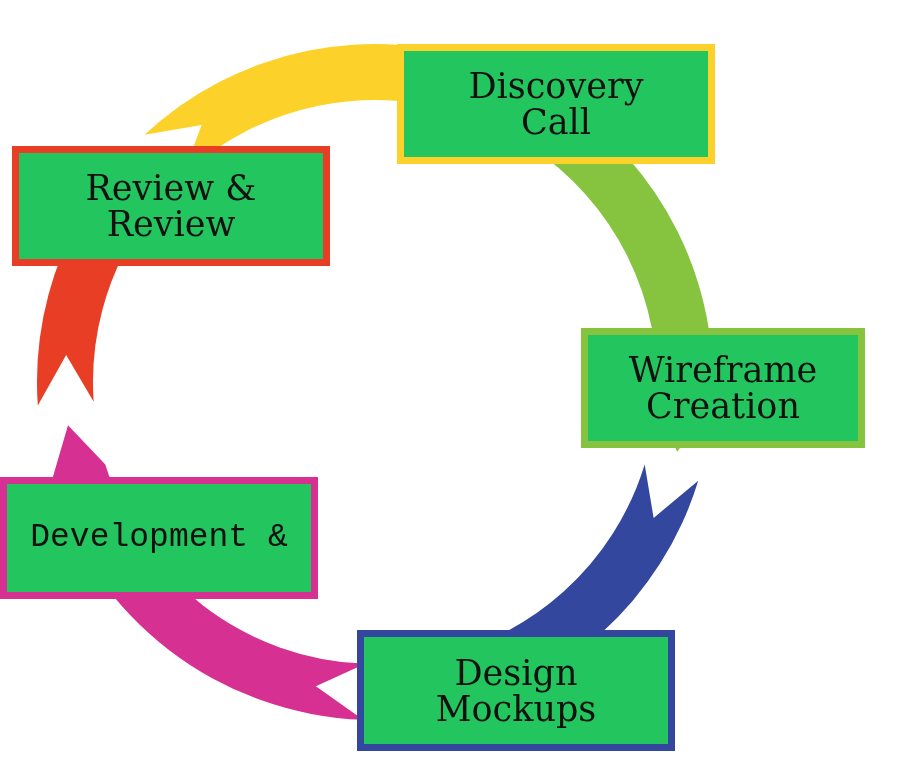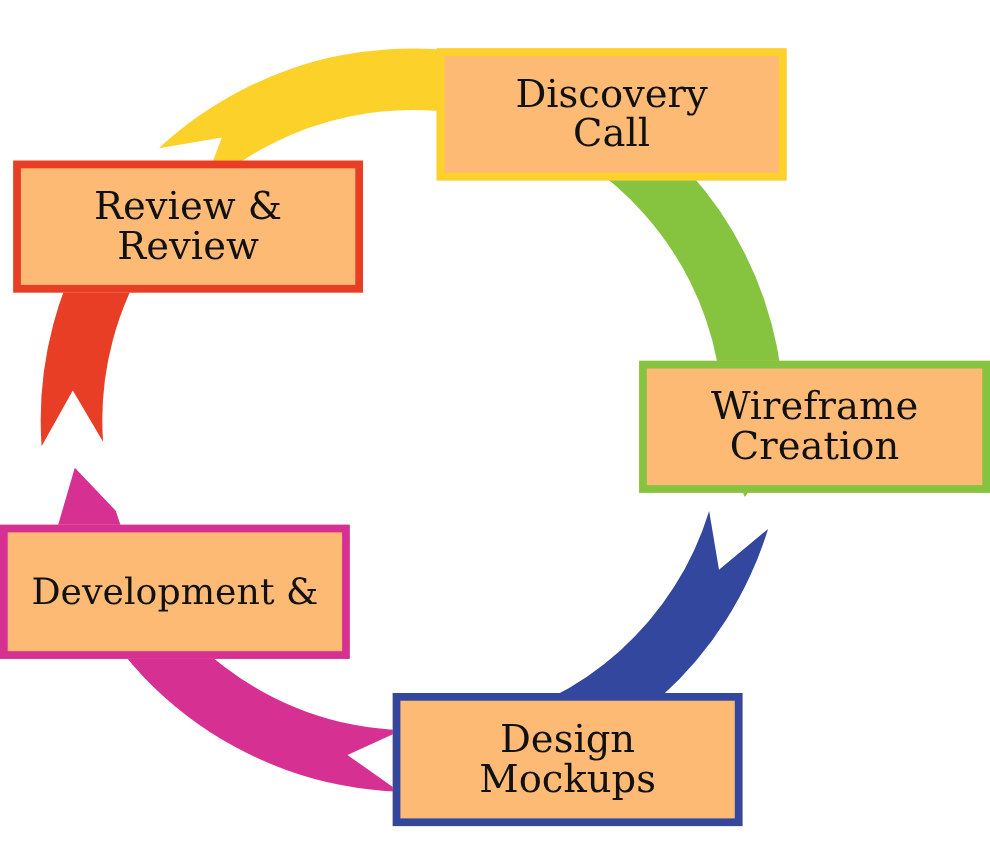--- a/index.html
+++ b/index.html
@@ -1,23 +1,23 @@
 <!DOCTYPE html>
 <html><head>
 <meta charset="utf-8">
 <style>
   html,body{margin:0;padding:0;background:#ffffff;}
   body{width:900px;height:771px;position:relative;overflow:hidden;font-family:"DejaVu Serif","Liberation Serif",serif;}
   #ring{position:absolute;left:0;top:0;}
-  .box{position:absolute;background:#fdba74;box-sizing:border-box;border-style:solid;border-width:7px;display:flex;flex-direction:column;align-items:center;justify-content:center;text-align:center;color:#111;font-size:35px;line-height:36px;}
+  .box{position:absolute;background:#22c55e;box-sizing:border-box;border-style:solid;border-width:7px;display:flex;flex-direction:column;align-items:center;justify-content:center;text-align:center;color:#111;font-size:35px;line-height:36px;}
   .box span{display:block;white-space:nowrap;}
   #box-0{left:397px;top:44px;width:318px;height:120px;}
-  #box-1{left:581px;top:328px;width:319px;height:120px;}
+  #box-1{left:581px;top:328px;width:284px;height:120px;}
   #box-2{left:357px;top:630px;width:318px;height:121px;}
-  #box-3{left:0px;top:477px;width:318px;height:122px;font-size:33px;}
+  #box-3{left:0px;top:477px;width:318px;height:122px;font-size:33px;font-family:Liberation Mono, monospace;}
   #box-4{left:0px;top:146px;width:318px;height:120px;}
 </style>
 </head>
 <body>
 
 <svg id="ring" width="900" height="771">
     <path d="M144.48455429887557,134.80244885272035 A338,338 0 0 1 490.60280844407606,64.38389417436298 L525.2909822763645,110.86789078678731 L471.44968041783864,117.00668093837385 A282,282 0 0 0 182.67646246237547,175.7582561433939 L201.65019992406852,124.99835250793706 Z" fill="#FCD12A"></path>
     <path d="M559.0879938350793,98.52934803444668 A338,338 0 0 1 712.1766489878205,405.5776881255143 L677.0547200834229,451.73482684659814 L656.3130621732704,401.6713255958433 A282,282 0 0 0 528.5882078742377,145.49489983939046 L582.4304879712461,151.62510410200778 Z" fill="#86C440"></path>
     <path d="M698.231007515506,480.821636196285 A338,338 0 0 1 439.49344043727217,713.7899880053104 L385.8188439777753,691.8111563759196 L428.80813669618567,658.8188657322412 A282,282 0 0 0 644.677941181576,464.4488207318118 L653.6261543527418,517.895055504614 Z" fill="#33479E"></path>
     <path d="M363.20397011455475,719.7940995324543 A338,338 0 0 1 51.76899248449405,480.8216361962851 L68.01689869011324,425.1436612976204 L105.32205881842401,464.44882073181185 A282,282 0 0 0 365.1583419298948,663.828213219385 L315.8492114332711,686.3044268687759 Z" fill="#D63093"></path>

